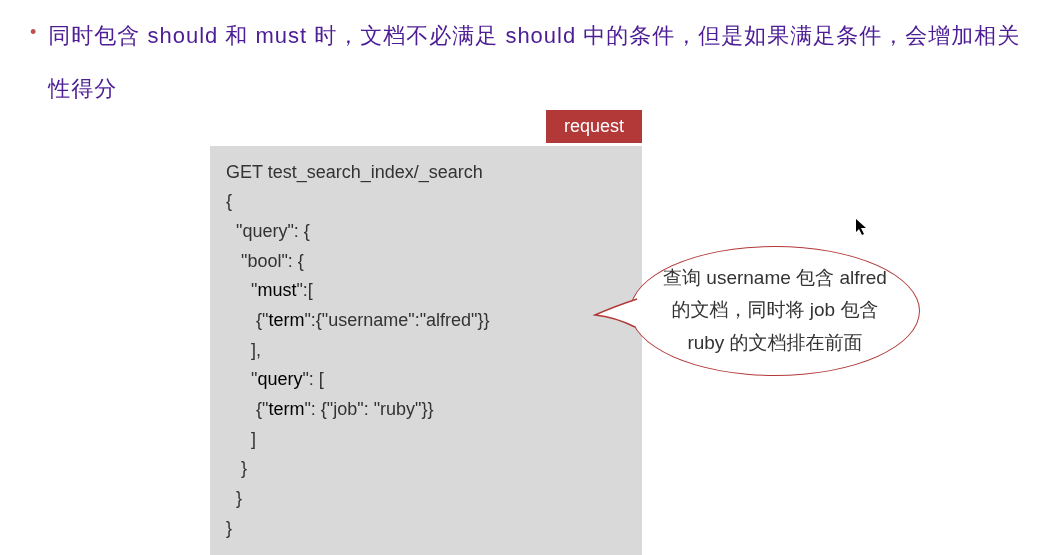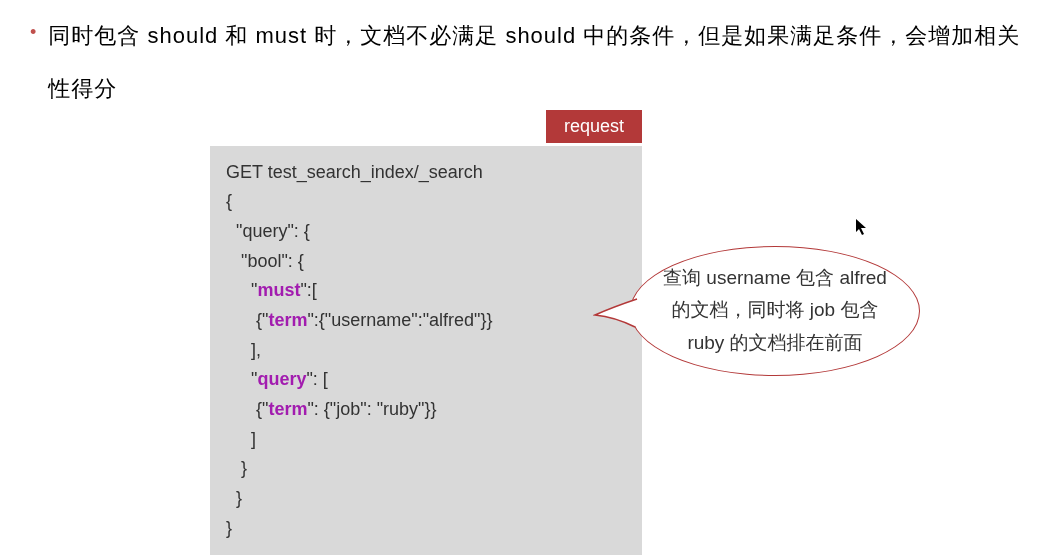--- a/index.html
+++ b/index.html
@@ -23,21 +23,21 @@
     }
     .bullet-dot {
       color: #c0504d;
       font-size: 18px;
       line-height: 1.8;
       margin-top: 6px;
     }
     .bullet-text {
       font-size: 22px;
       line-height: 2.4;
-      color: #000000;
+      color: #4c1d95;
       flex: 1;
       letter-spacing: 1px;
     }
     .content-area {
       display: flex;
       align-items: flex-start;
       gap: 30px;
       margin-left: 180px;
       position: relative;
     }
@@ -57,22 +57,22 @@
     .code-block {
       background: #d9d9d9;
       padding: 12px 16px;
       font-family: "Segoe UI", sans-serif;
       font-size: 18px;
       line-height: 1.65;
       color: #333;
       white-space: pre;
     }
     .kw {
-      color: #a21caf;
-      font-weight: bold;
+      color: #000000;
+      font-weight: normal;
       text-align: center;
     }
     .speech-bubble-wrap {
       position: absolute;
       left: 420px;
       top: 100px;
     }
     .speech-bubble {
       position: relative;
       width: 290px;

